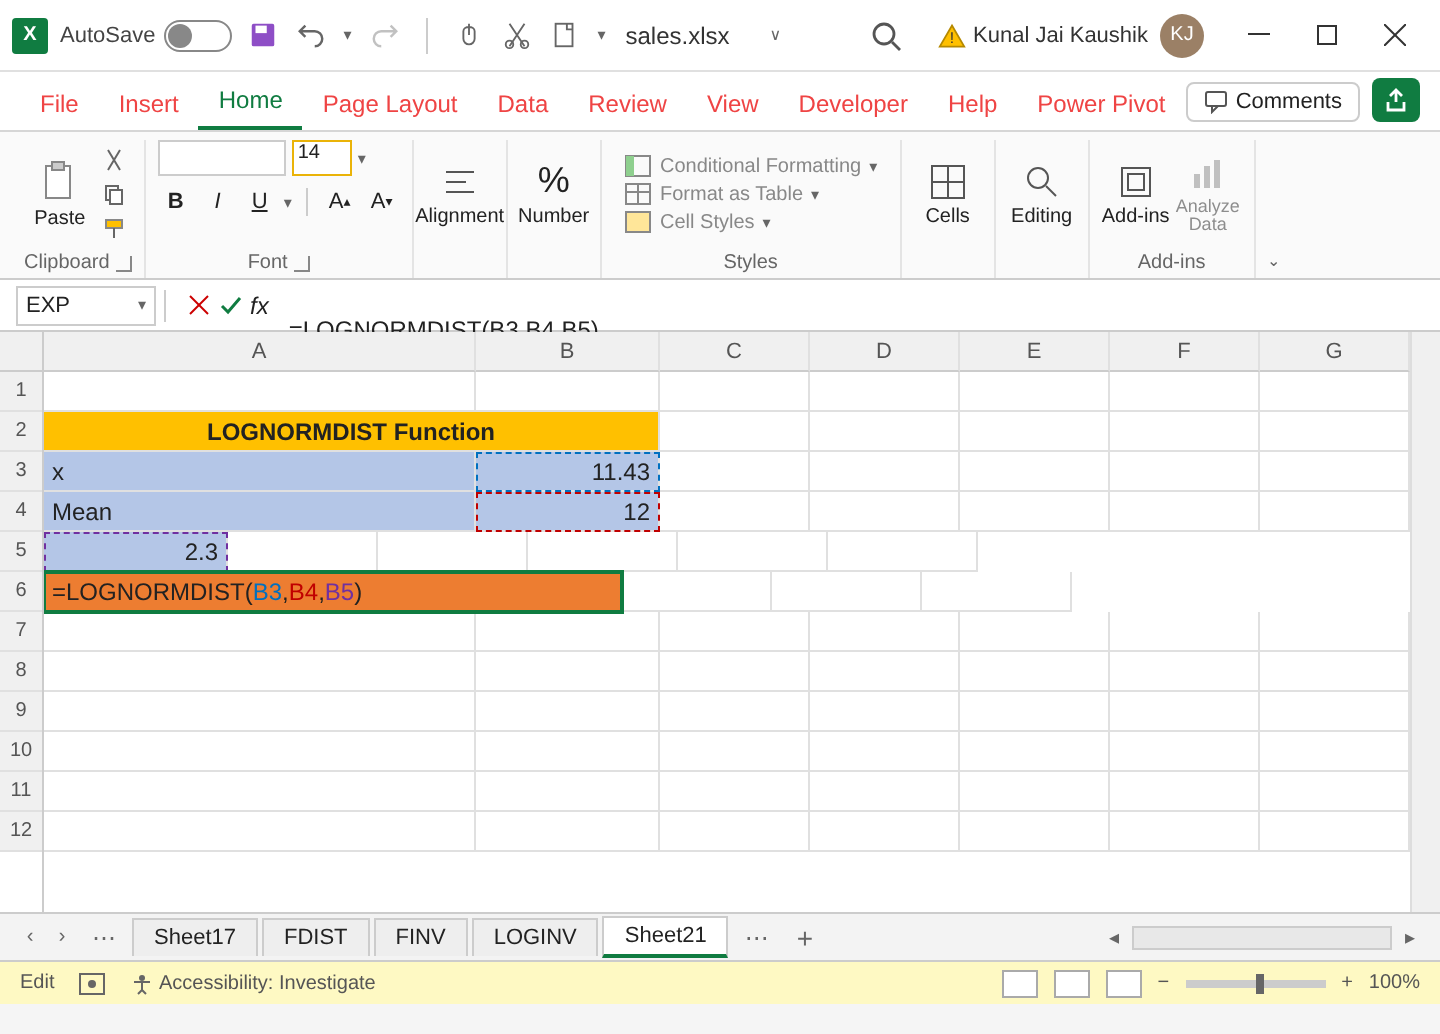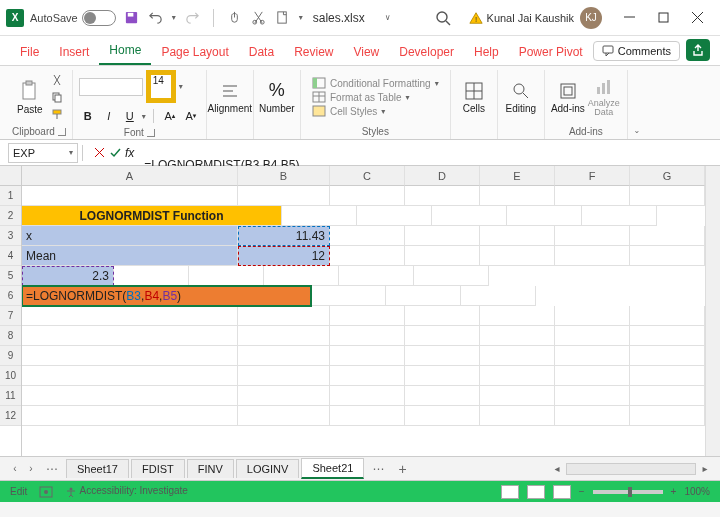--- a/index.html
+++ b/index.html
@@ -36,21 +36,21 @@
   .rgroup { display:flex; flex-direction:column; align-items:center; padding:0 6px; border-right:1px solid #e4e4e4;}
   .rgroup:last-child { border-right:none;}
   .rgroup-body { flex:1; display:flex; align-items:center; gap:2px;}
   .rgroup-label { font-size:10px; color:#666; padding:2px 0; display:flex; align-items:center; gap:3px;}
   .dlg-launch { width:8px; height:8px; border:1px solid #888; border-left:none; border-top:none; }
   .big-btn { width:34px; height:42px; display:flex; flex-direction:column; align-items:center; justify-content:center; gap:2px; font-size:10px;}
   .mini-stack { display:flex; flex-direction:column; gap:3px; }
   .mini { width:16px; height:14px; display:flex; align-items:center; justify-content:center; font-size:10px;}
   .font-row { display:flex; gap:3px; align-items:center;}
   .font-sel { width:64px; height:18px; border:1px solid #ccc; font-size:10px; padding:0 2px; background:#fff; color:#bbb;}
-  .size-sel { width:30px; height:33px; border:5px solid #eab308; font-size:10px; padding:0 2px; background:#fff;}
+  .size-sel { width:30px; height:18px; border:1px solid #eab308; font-size:10px; padding:0 2px; background:#fff;}
   .font-btn { width:18px; height:18px; display:flex; align-items:center; justify-content:center; font-size:11px;}
   .styles-col { display:flex; flex-direction:column; gap:2px; font-size:10px; color:#888;}
   .styles-row { display:flex; align-items:center; gap:4px;}
 
   
   .fbar { height:26px; background:#fff; border-bottom:1px solid #ccc; display:flex; align-items:center;}
   .namebox { width:70px; height:20px; border:1px solid #ccc; margin-left:8px; font-size:11px; padding:1px 4px; display:flex; align-items:center; justify-content:space-between; background:#fff;}
   .fx-btns { display:flex; gap:3px; margin:0 6px; align-items:center;}
   .fx-svg { width:13px; height:13px;}
   .formula-txt { font-size:12px; color:#222; padding-left:4px;margin-top:24px;}
@@ -82,21 +82,21 @@
   .nav-arrow { width:14px; font-size:10px; color:#666; text-align:center;}
   .sheettab { padding:3px 10px; font-size:11px; background:#fff; border:1px solid #ccc; border-bottom:none;}
   .sheettab.active { background:#fff; font-weight:500; border-bottom:2px solid #107c41;}
   .sheettab.inactive { background:#eee;}
   .dots { padding:0 6px; color:#666;}
   .plus-tab { padding:0 6px; font-size:14px; color:#666;}
   .hscroll { flex:1; display:flex; justify-content:flex-end; align-items:center; gap:2px;}
   .hscroll-track { width:130px; height:12px; background:#e8e8e8; border:1px solid #ccc;}
 
   
-  .status { height:22px; background:#22c55e; border-top:1px solid #ccc; display:flex; align-items:center; padding:0 10px; font-size:10px; color:#555; gap:12px;}
+  .status { height:22px; background:#fef9c3; border-top:1px solid #ccc; display:flex; align-items:center; padding:0 10px; font-size:10px; color:#555; gap:12px;}
   .status-right { margin-left:auto; display:flex; align-items:center; gap:8px;}
   .view-btn { width:18px; height:14px; border:1px solid #aaa; background:#fff;}
   .zoom-slider { width:70px; height:4px; background:#ccc; position:relative;}
   .zoom-slider::after { content:""; position:absolute; width:4px; height:10px; background:#666; left:50%; top:-3px;}
 
   .chev { font-size:8px; color:#666;}
 </style>
 </head>
 <body>
 
@@ -419,21 +419,21 @@
         <div class="cell colA"></div>
         <div class="cell colB"></div>
         <div class="cell colO"></div>
         <div class="cell colO"></div>
         <div class="cell colO"></div>
         <div class="cell colO"></div>
         <div class="cell colO"></div>
       </div>
 
     <div class="cell-row">
-        <div class="cell hdr-cell" style="width:260px">LOGNORMDIST Function</div>
+        <div class="cell hdr-cell" style="width:308px">LOGNORMDIST Function</div>
         <div class="cell colO"></div>
         <div class="cell colO"></div>
         <div class="cell colO"></div>
         <div class="cell colO"></div>
         <div class="cell colO"></div>
       </div>
 
     <div class="cell-row">
         <div class="cell blue-cell colA">x</div>
         <div class="cell blue-cell colB num range-dash" style="outline-color:#0070c0">11.43</div>

